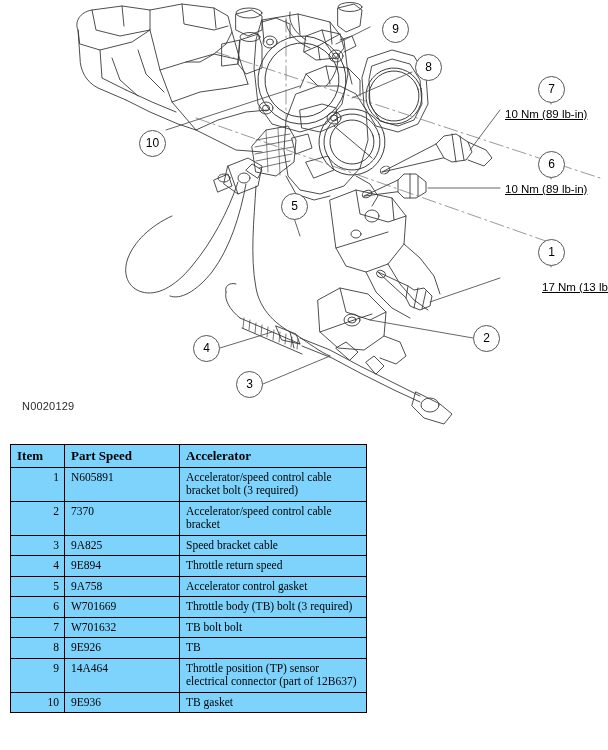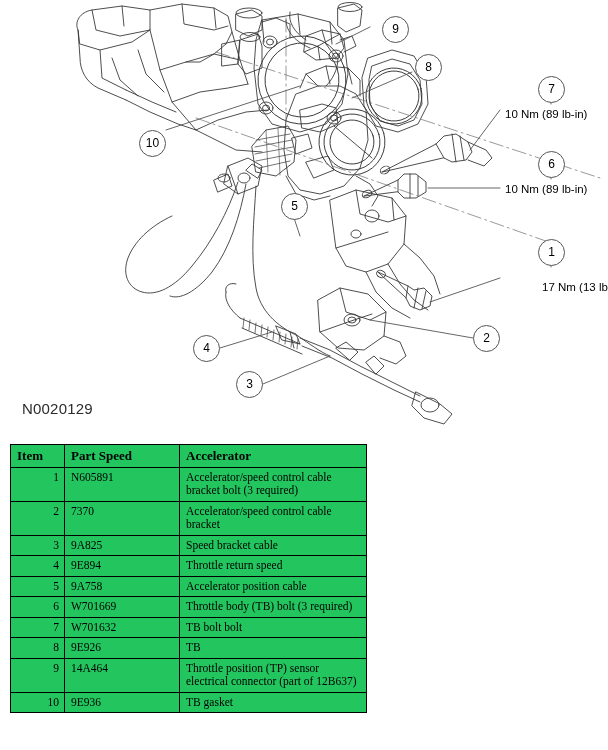--- a/index.html
+++ b/index.html
@@ -50,46 +50,47 @@
 
   
   .torque-label {
     position: absolute;
     font-family: "Liberation Sans", sans-serif;
     font-size: 11.5px;
     line-height: 13px;
     color: #000000;
     white-space: nowrap;
     z-index: 5;
+    text-decoration: underline;
   }
 
   
   #drawing-id {
     position: absolute;
     left: 22px;
     top: 400px;
     font-family: "Liberation Sans", sans-serif;
-    font-size: 15px;
+    font-size: 11px;
     letter-spacing: 0.2px;
     color: #2b2b2b;
     z-index: 5;
   }
 
   
   #parts-table-wrap {
     position: absolute;
     left: 10px;
     top: 444px;
     width: 320px;
   }
   table.parts-table {
     border-collapse: collapse;
     width: 320px;
     table-layout: fixed;
-    background: #22c55e;
+    background: #7dd3fc;
   }
   table.parts-table th,
   table.parts-table td {
     border: 1px solid #000000;
     font-family: "Liberation Serif", serif;
     font-size: 11.5px;
     line-height: 13.5px;
     padding: 3px 5px 3px 6px;
     vertical-align: top;
     color: #000000;
@@ -375,21 +376,21 @@
         <td class="col-desc">Speed bracket cable</td>
       </tr>
       <tr>
         <td class="col-item">4</td>
         <td class="col-part">9E894</td>
         <td class="col-desc">Throttle return speed</td>
       </tr>
       <tr>
         <td class="col-item">5</td>
         <td class="col-part">9A758</td>
-        <td class="col-desc">Accelerator position cable</td>
+        <td class="col-desc">Accelerator control gasket</td>
       </tr>
       <tr>
         <td class="col-item">6</td>
         <td class="col-part">W701669</td>
         <td class="col-desc">Throttle body (TB) bolt (3 required)</td>
       </tr>
       <tr>
         <td class="col-item">7</td>
         <td class="col-part">W701632</td>
         <td class="col-desc">TB bolt bolt</td>

